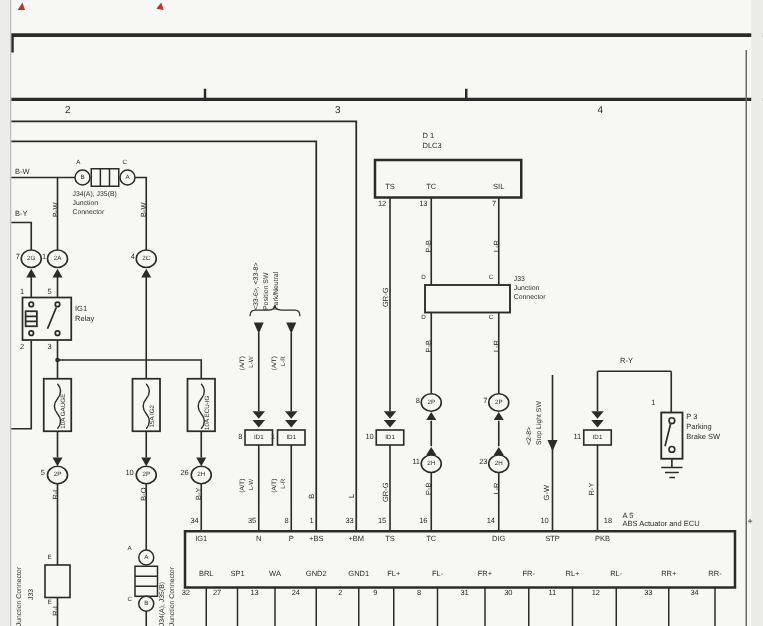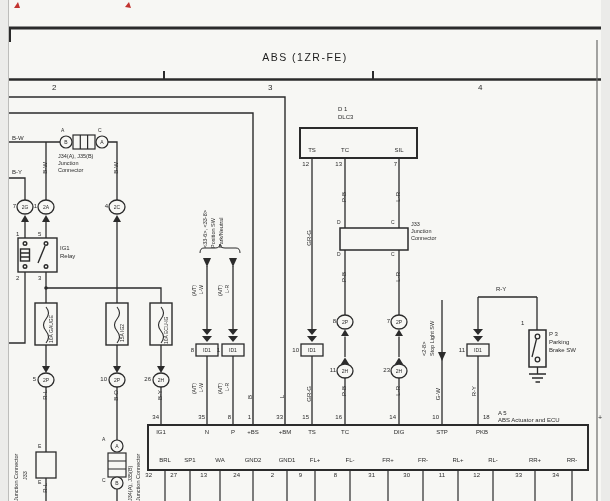--- a/index.html
+++ b/index.html
@@ -176,21 +176,20 @@
     <circle cx="117" cy="483" r="6"></circle>
   </g>
   <g fill="#2b2b2b">
     <circle cx="46" cy="288" r="1.8"></circle>
   </g>
 </svg>
 
 <div class="strip-l"></div>
 <div class="strip-r"></div>
 
-<div class="title">ABS (1ZR-FE)</div>
 <div class="t t8" style="left:52px;top:83px;">2</div>
 <div class="t t8" style="left:268px;top:83px;">3</div>
 <div class="t t8" style="left:478px;top:83px;">4</div>
 <div class="t t7" style="left:598px;top:414px;">+</div>
 
 <div class="t" style="left:12px;top:135px;">B-W</div>
 <div class="t" style="left:12px;top:169px;">B-Y</div>
 <div class="t t5" style="left:61px;top:128px;">A</div>
 <div class="t t5" style="left:98px;top:128px;">C</div>
 <div class="t t5 ctr" style="left:63px;top:139.5px;width:6px;">B</div>

